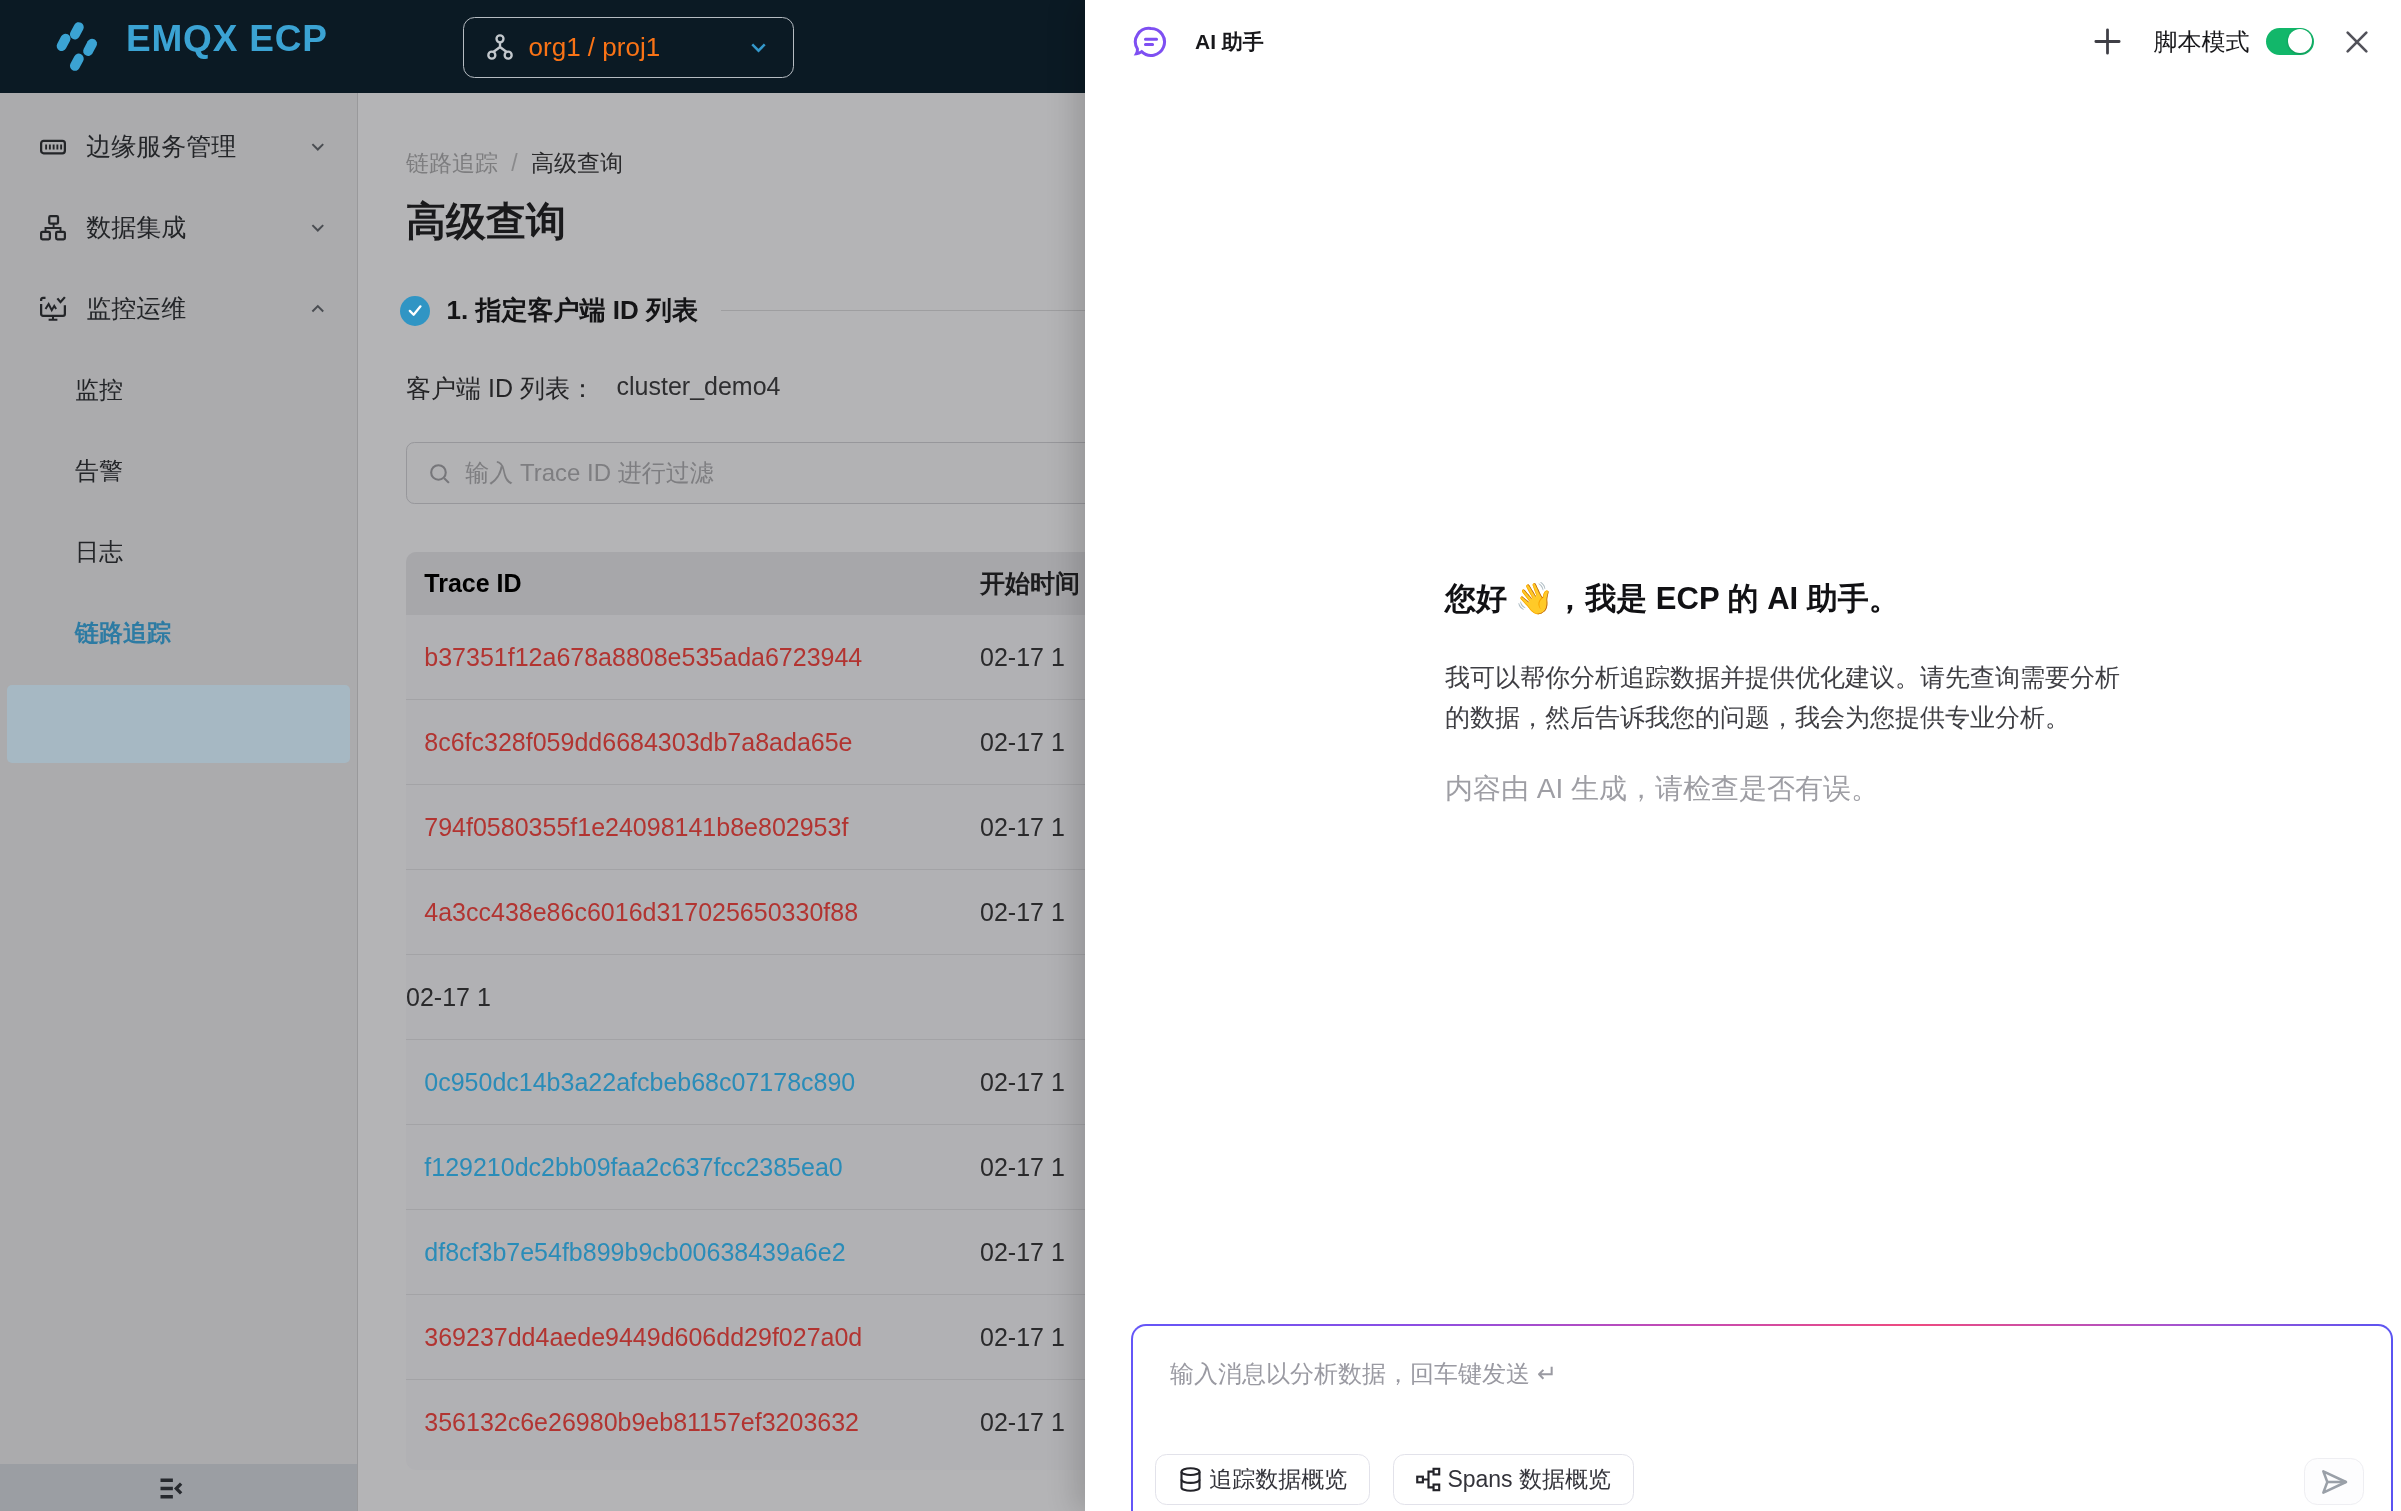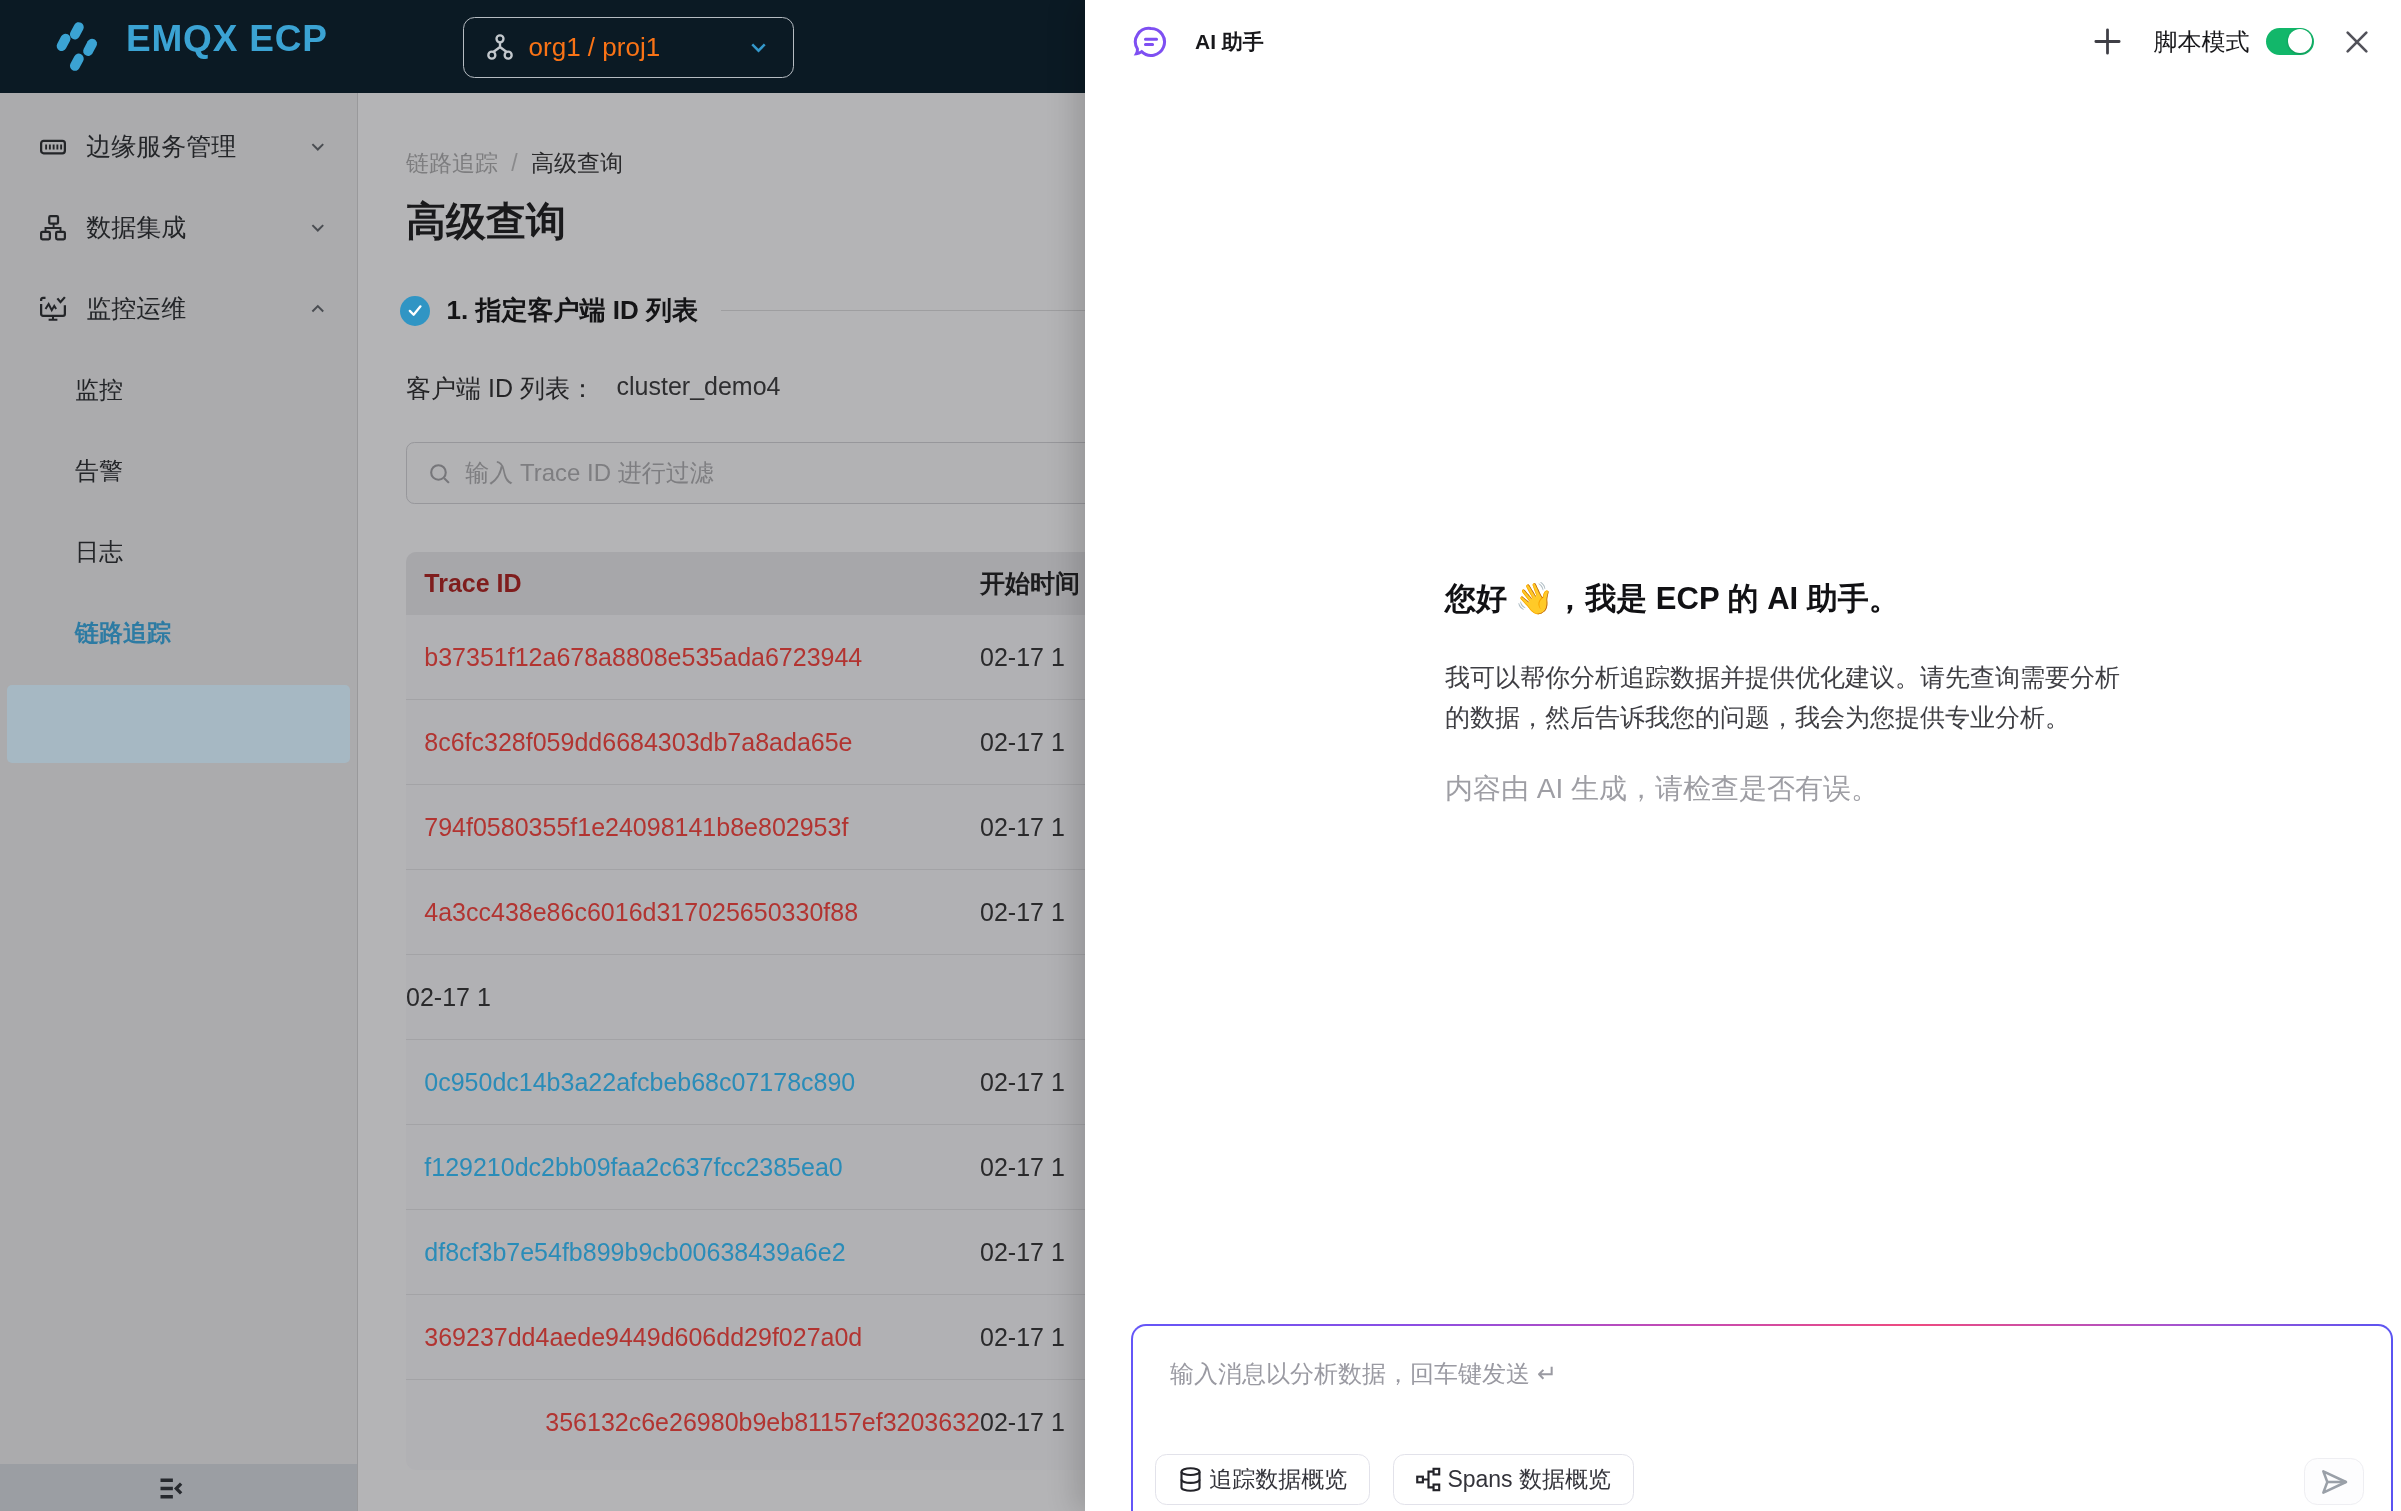--- a/index.html
+++ b/index.html
@@ -38,24 +38,24 @@
   .step-check { width:30px; height:30px; border-radius:50%; background:#3095c4; display:flex; align-items:center; justify-content:center; flex:none; }
   .step-label { font-size:26px; font-weight:bold; color:#141416; margin-left:16.6px; white-space:nowrap; }
   .step-line { height:0.8px; background:#9e9ea0; width:657px; margin-left:23px; }
   .cid-row { position:absolute; left:48px; top:279px; font-size:25px; color:#252527; display:flex; gap:21.6px; }
   .cid-val { color:#2e2e30; }
   .search-box { position:absolute; left:48px; top:349px; width:956px; height:62px; border:1.7px solid #97979b; border-radius:8.3px; background:#b2b2b4; display:flex; align-items:center; padding:0 20px; gap:13.3px; }
   .search-box .ph { color:#7e7e81; font-size:24px; }
 
   .table { position:absolute; left:48px; top:459px; width:956px; height:918px; background:#b1b1b4; border-radius:10px; overflow:hidden; }
   .thead { height:63px; background:#a7a7aa; display:flex; align-items:center; }
-  .th1 { font-size:25px; font-weight:bold; color:#7f1d1d; padding-left:18.3px; width:574px; flex:none; }
+  .th1 { font-size:25px; font-weight:bold; color:#000000; padding-left:18.3px; width:574px; flex:none; }
   .th2 { font-size:25px; font-weight:bold; color:#1c1c1e; }
   .trow { height:85px; display:flex; align-items:center; border-bottom:0.8px solid #a3a3a6; }
-  .trow:last-child { border-bottom:none;text-align:right; }
+  .trow:last-child { border-bottom:none; }
   .tid { font-size:25px; width:574px; flex:none; padding-left:18.3px; cursor:pointer; text-decoration:none; }
   .tid.red { color:#b23431; }
   .tid.blue { color:#2a8cb8; }
   .ttime { font-size:25px; color:#2a2a2c; white-space:nowrap; }
 
   
   .drawer { position:absolute; left:1085px; top:0; width:1316px; height:1512px; background:#ffffff; z-index:10; box-shadow:-10px 0 28px rgba(0,0,0,0.16); }
   .d-head { position:absolute; left:0; top:0; width:100%; height:83px; display:flex; align-items:center; }
   .d-title-wrap { display:flex; align-items:center; gap:25px; margin-left:47px; }
   .d-title { font-size:21px; font-weight:bold; color:#18181b; }

